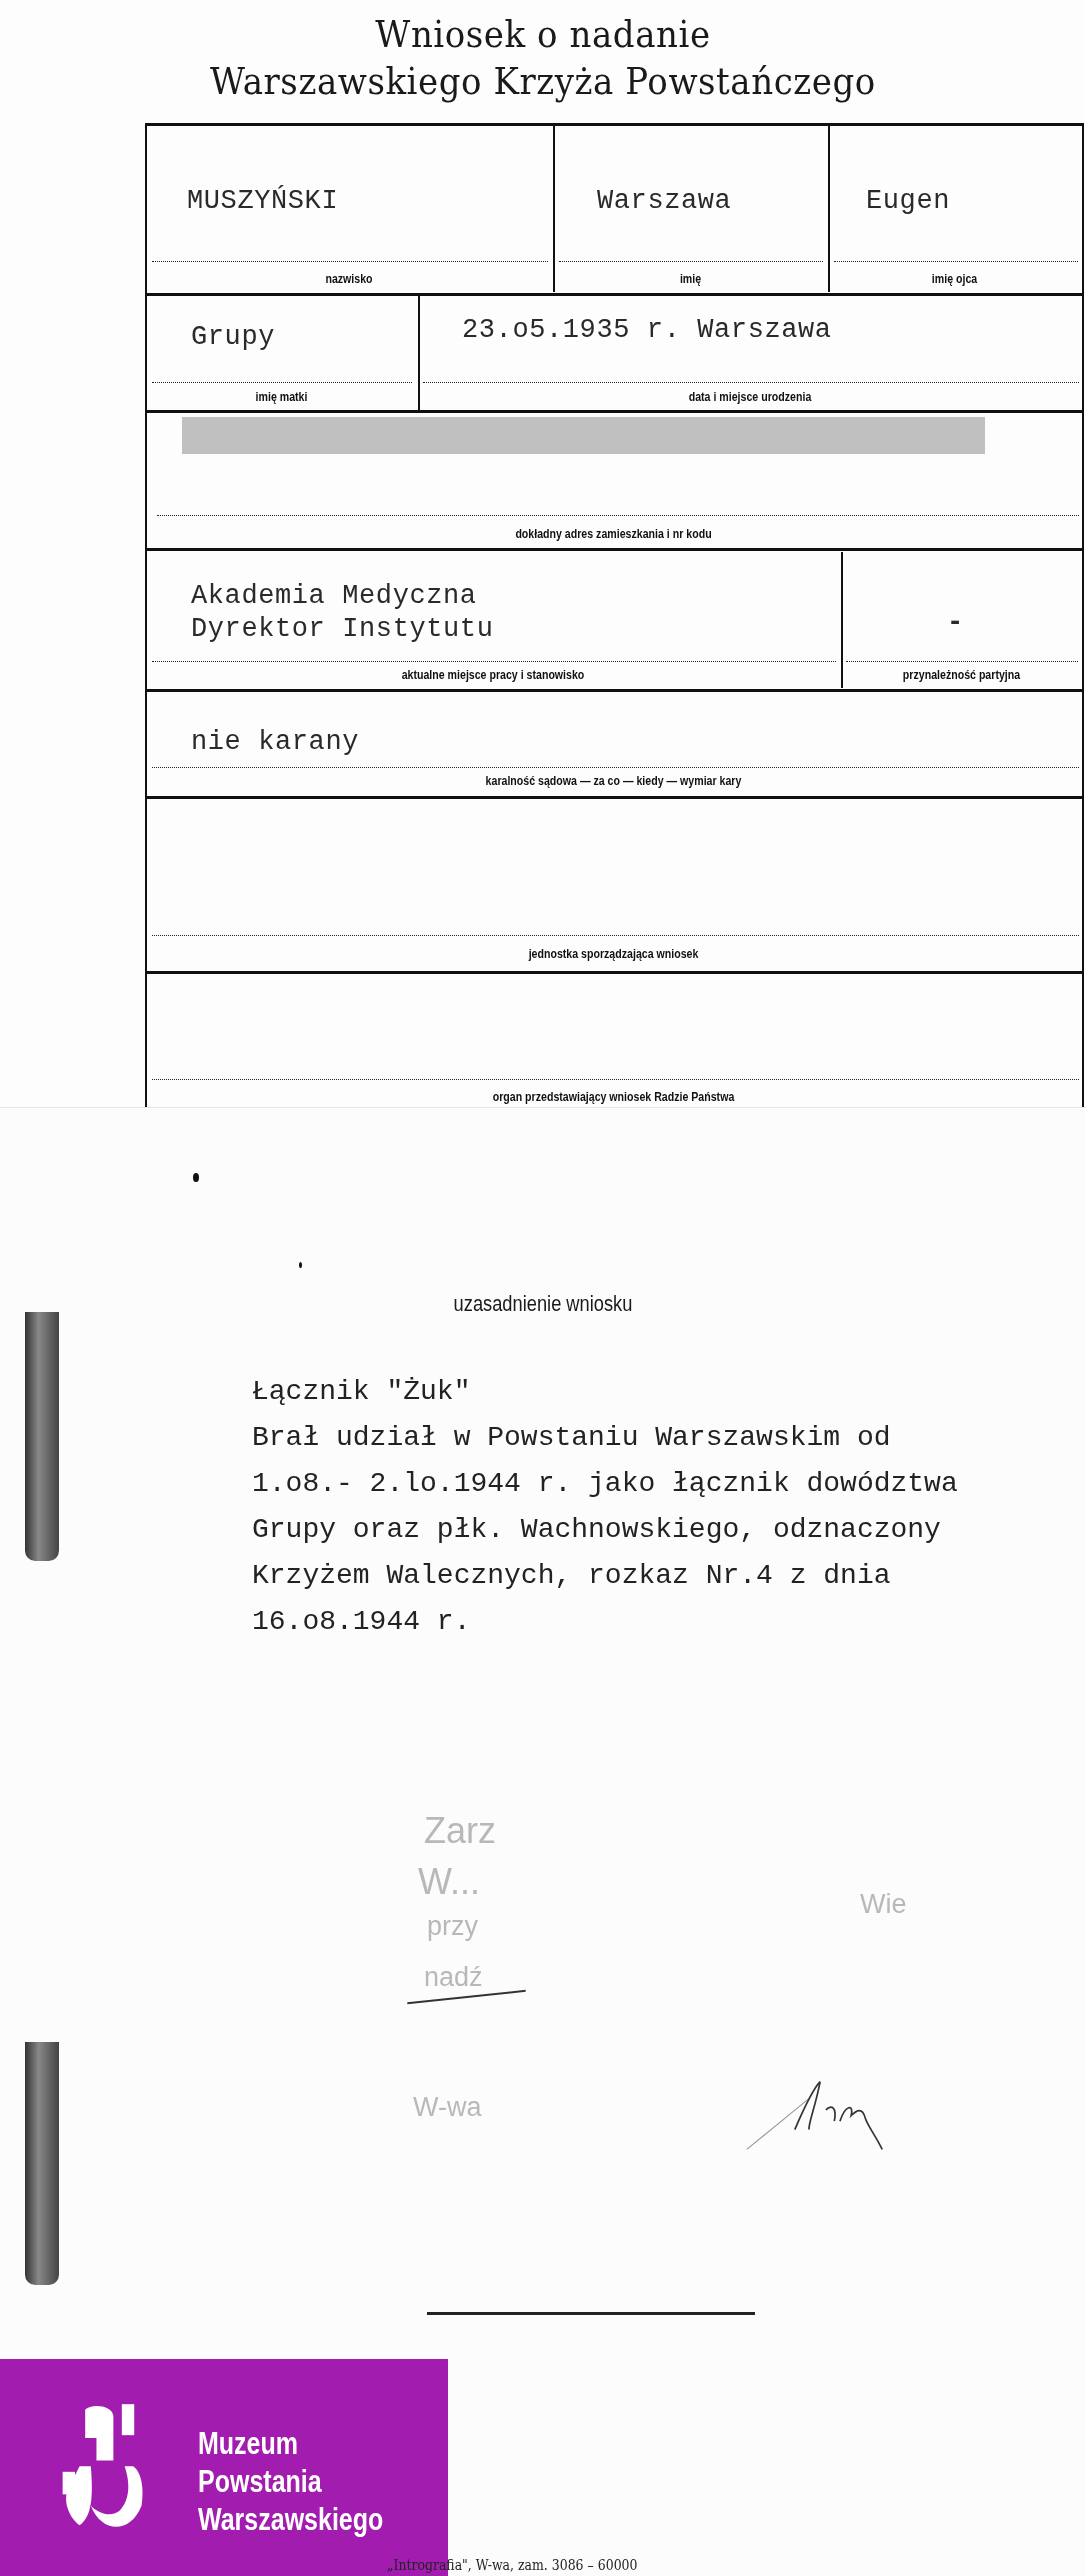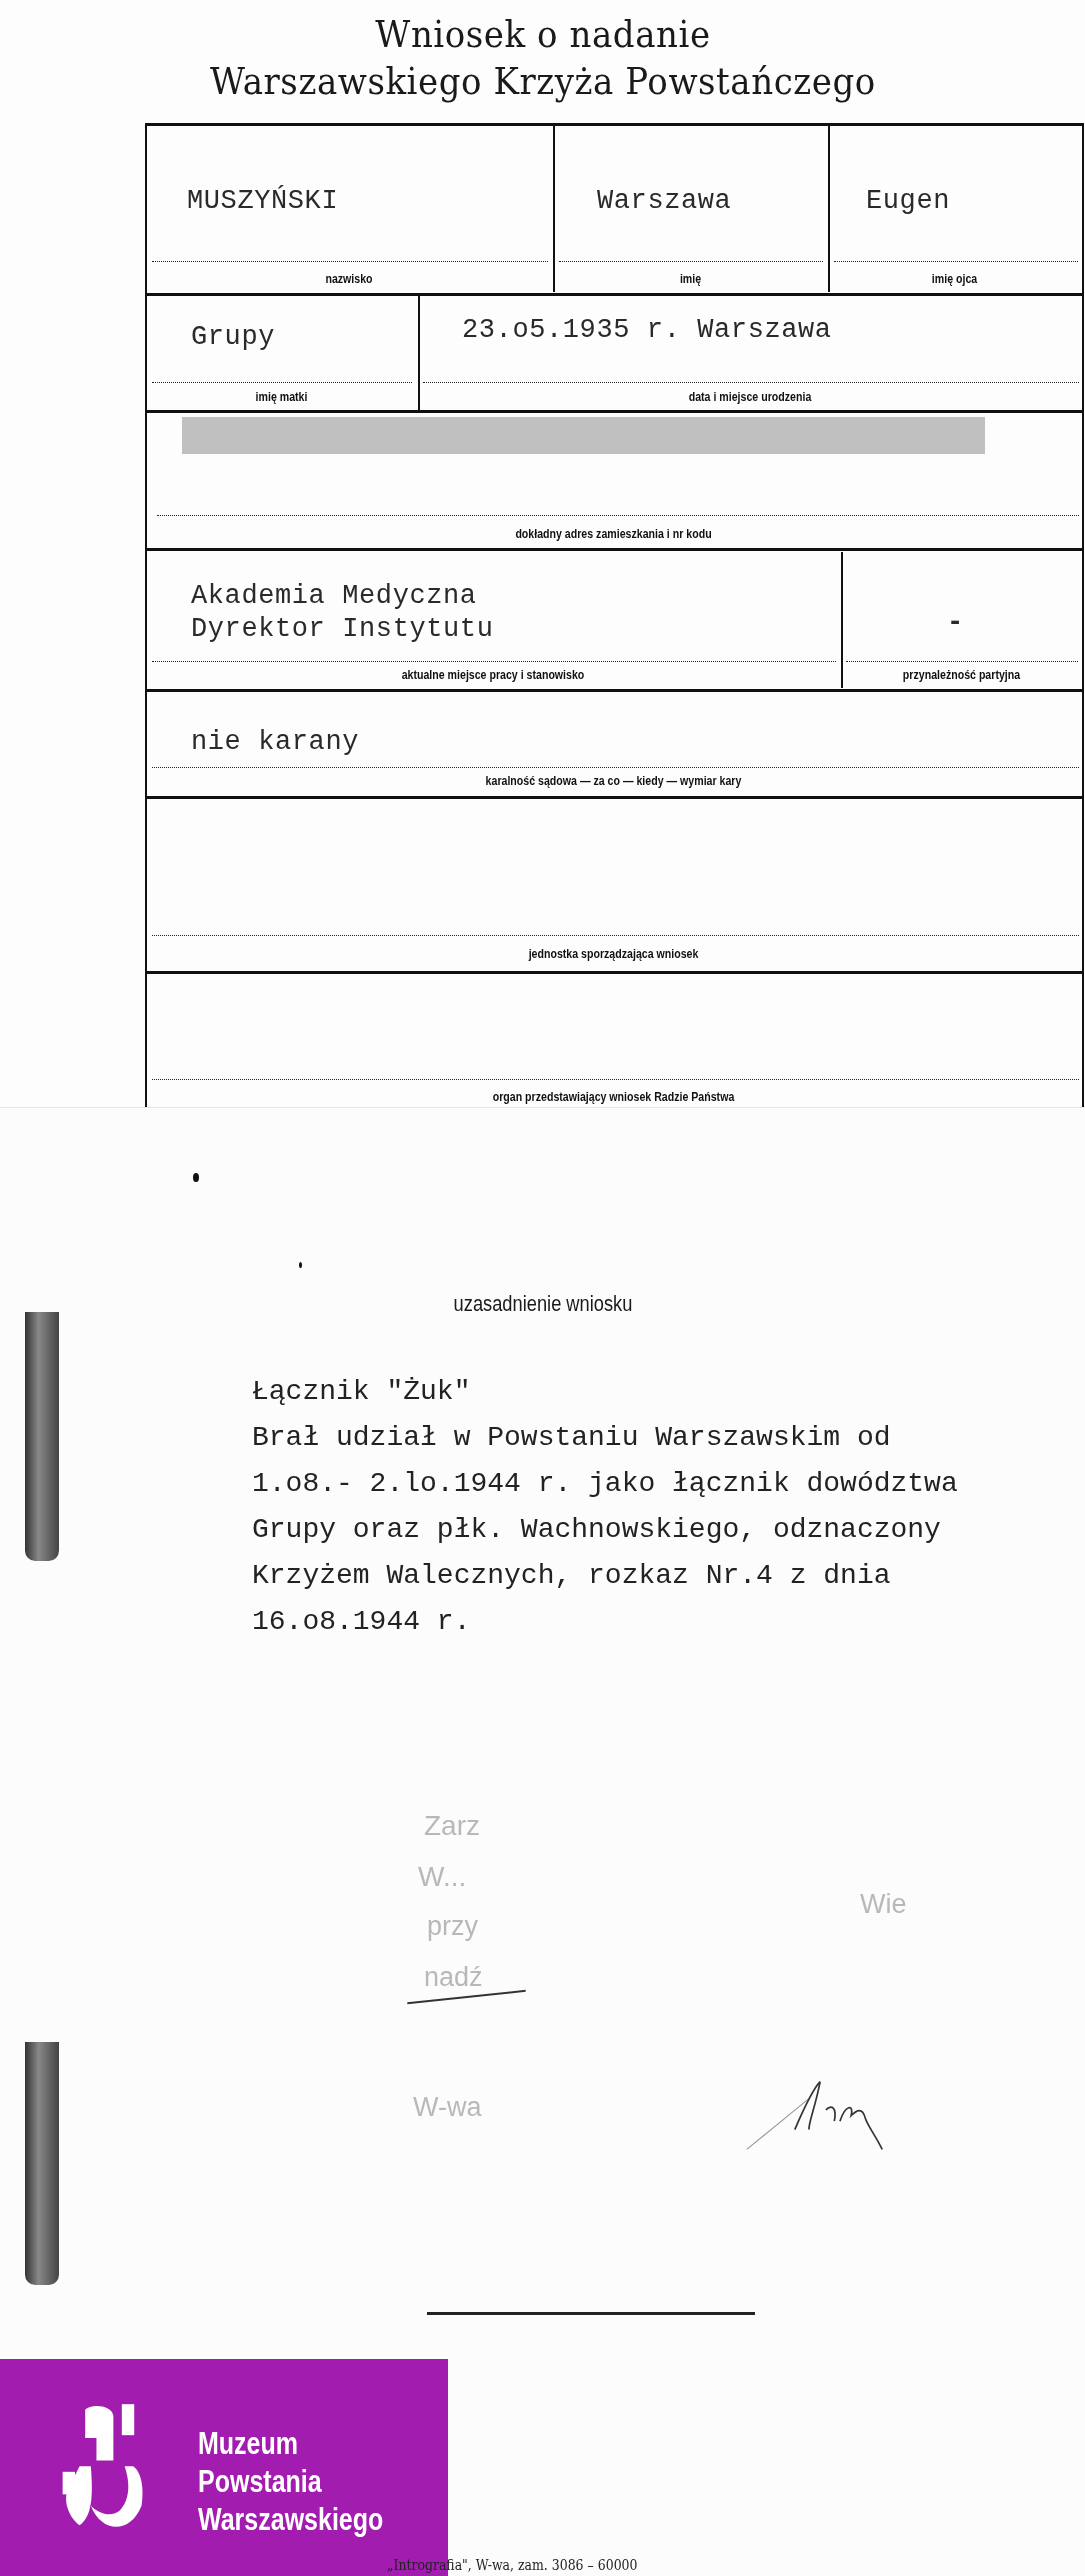--- a/index.html
+++ b/index.html
@@ -19,21 +19,21 @@
   .dots { position: absolute; height: 0; border-top: 1.7px dotted #222; }
   .label { position: absolute; text-align: center; font-family: "Liberation Sans Narrow", "Liberation Sans", sans-serif; font-weight: bold; font-size: 13.6px; transform: scaleX(0.78); color: #111; white-space: nowrap; }
   .typed { position: absolute; font-family: "Liberation Mono", "DejaVu Sans Mono", monospace; font-size: 27px; color: #2a2a2a; white-space: pre; letter-spacing: 0.6px; }
   .redact { position: absolute; background: #c0c0c0; }
 
   .just-title { position: absolute; left: 0; width: 1086px; top: 1292px; text-align: center; font-family: "Liberation Sans", sans-serif; font-size: 21.5px; transform: scaleX(0.85); color: #1a1a1a; }
   .just-body { position: absolute; left: 252px; top: 1369px; font-family: "Liberation Mono", "DejaVu Sans Mono", monospace; font-size: 28px; line-height: 46px; color: #222; white-space: pre; }
 
   .binder { position: absolute; left: 25px; width: 34px; background: linear-gradient(90deg,#333,#888 40%,#444); border-radius: 0 0 10.2px 10.2px; }
 
-  .stamp { position: absolute; font-family: "Liberation Sans", sans-serif; color: #b8b8b8; font-size: 28px; }
+  .stamp { position: absolute; font-family: "Liberation Sans", sans-serif; color: #b8b8b8; font-size: 36px; }
   .stamp.small { font-size: 27px; }
   .signature { position: absolute; left: 741px; top: 2076px; width: 243px; height: 79px; }
 
   .rule-line { position: absolute; left: 427px; top: 2312px; width: 328px; height: 3.4px; background: #222; }
 
   .logo-box { position: absolute; left: 0; top: 2359px; width: 448px; height: 217px; background: #a21caf; }
   .logo-mark { position: absolute; left: 57px; top: 45px; width: 124px; height: 130px; }
   .logo-text { position: absolute; left: 198px; top: 65px; color: #fff; font-family: "Liberation Sans", sans-serif; font-weight: bold; font-size: 30.5px; line-height: 38px; transform: scaleX(0.82); transform-origin: left top; }
 
   .imprint { position: absolute; left: 387px; top: 2556px; font-family: "DejaVu Serif", serif; font-size: 14.7px; transform: scaleX(0.85); transform-origin: left top; color: #222; white-space: nowrap; }

